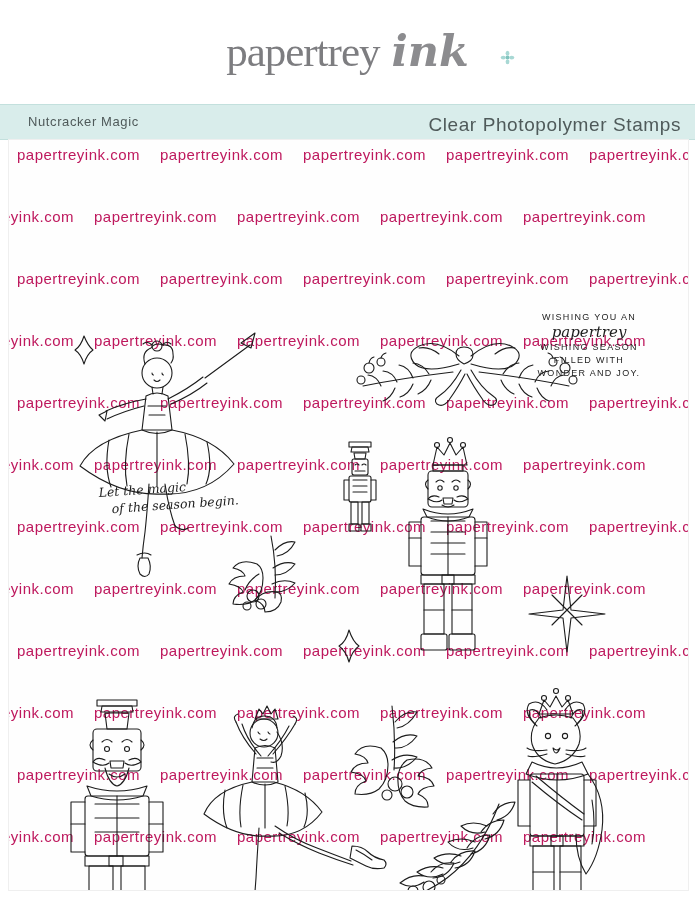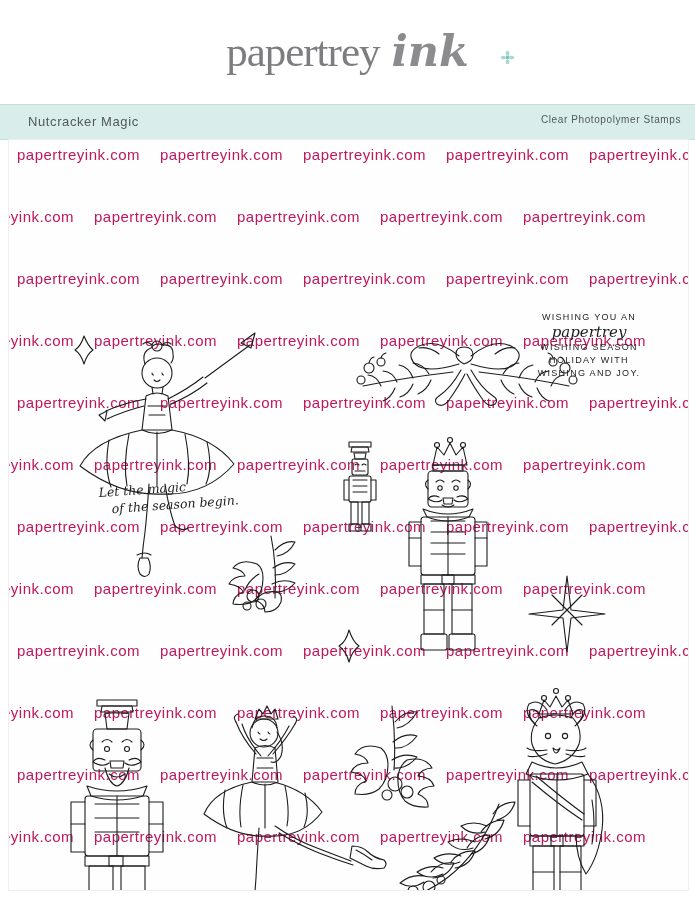--- a/index.html
+++ b/index.html
@@ -70,21 +70,21 @@
     top: 9px;
     font-size: 13px;
     letter-spacing: 0.6px;
     color: #4f5a5a;
     font-family: "Liberation Sans", sans-serif;
   }
   .titlebar .right {
     position: absolute;
     right: 22px;
     top: 9px;
-    font-size: 10px;
+    font-size: 19px;
     letter-spacing: 0.6px;
     color: #4f5a5a;
     font-family: "Liberation Sans", sans-serif;
   }
   
   .sheet {
     position: absolute;
     top: 139px;
     left: 8px;
     width: 679px;
@@ -515,22 +515,22 @@
         <circle cx="432" cy="740" r="4"></circle>
       </g>
 
     </svg>
 
 
     <div class="sentiment" style="left:500px; top:172px; width:160px;">
       <div class="s-caps">WISHING YOU AN</div>
       <div class="s-script" style="margin:1px 0;">papertrey</div>
       <div class="s-caps">WISHING SEASON</div>
-      <div class="s-caps" style="margin-top:3px;">HOLIDAY WITH</div>
-      <div class="s-caps" style="margin-top:3px;">WISHING AND JOY.</div>
+      <div class="s-caps" style="margin-top:3px;">FILLED WITH</div>
+      <div class="s-caps" style="margin-top:3px;">WONDER AND JOY.</div>
     </div>
 
     <div class="sentiment" style="left:82px; top:340px; width:160px; transform:rotate(-4deg);">
       <div class="s-script-small" style="margin-left:8px;">Let the magic</div>
       <div class="s-script-small" style="margin-left:20px; margin-top:2px;">of the season begin.</div>
     </div>
 
   </div>
 
   <div class="footer-space"></div>

